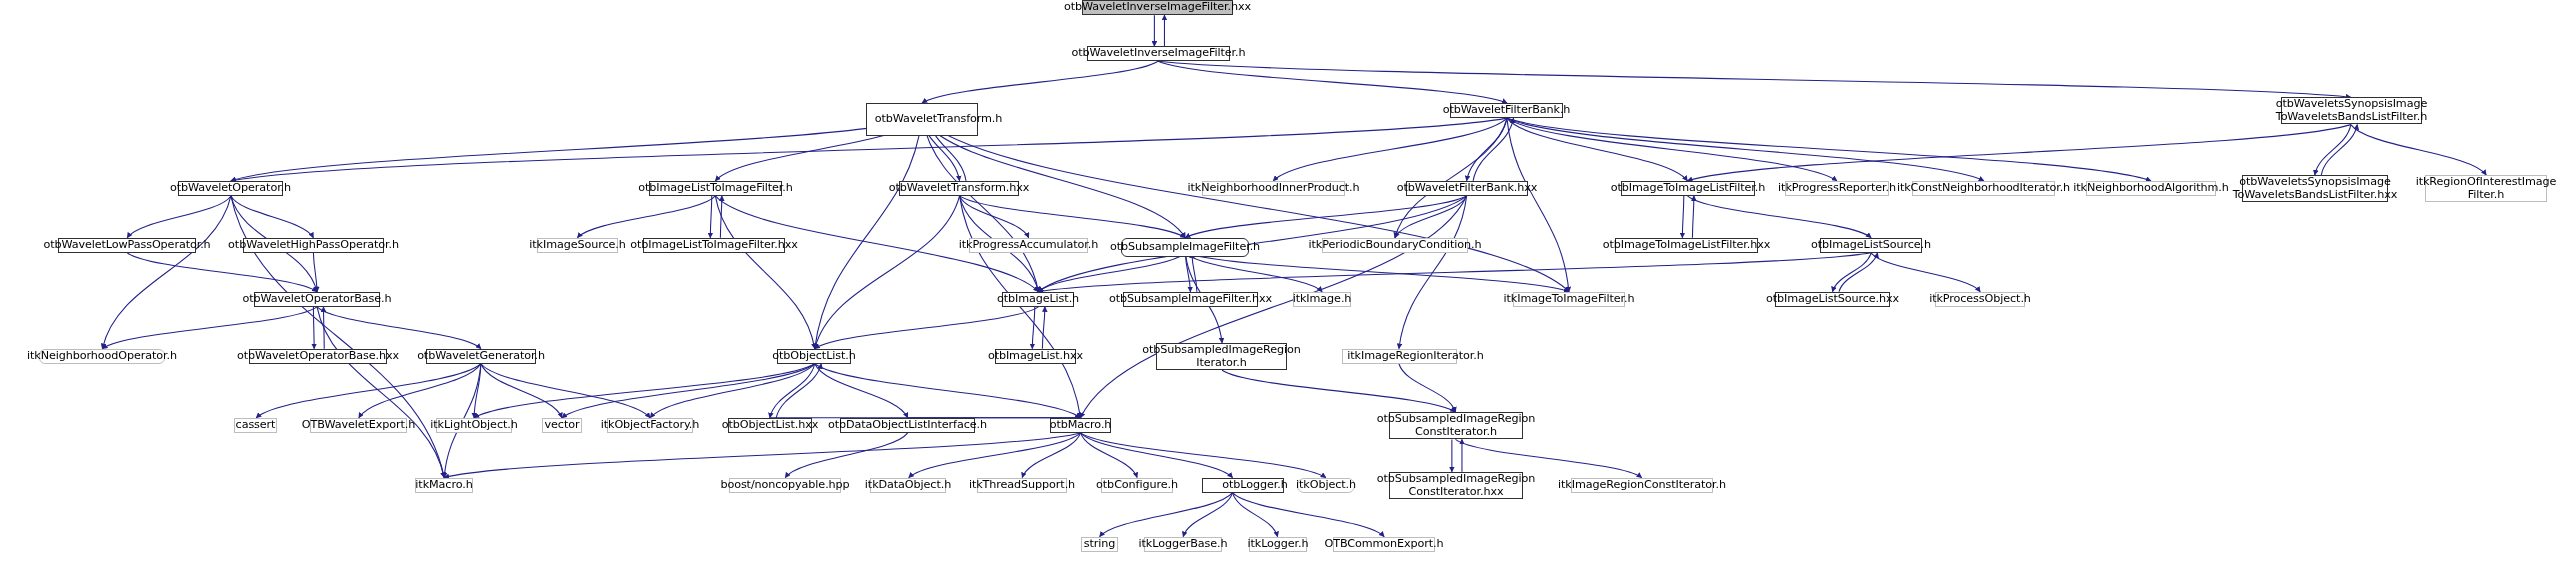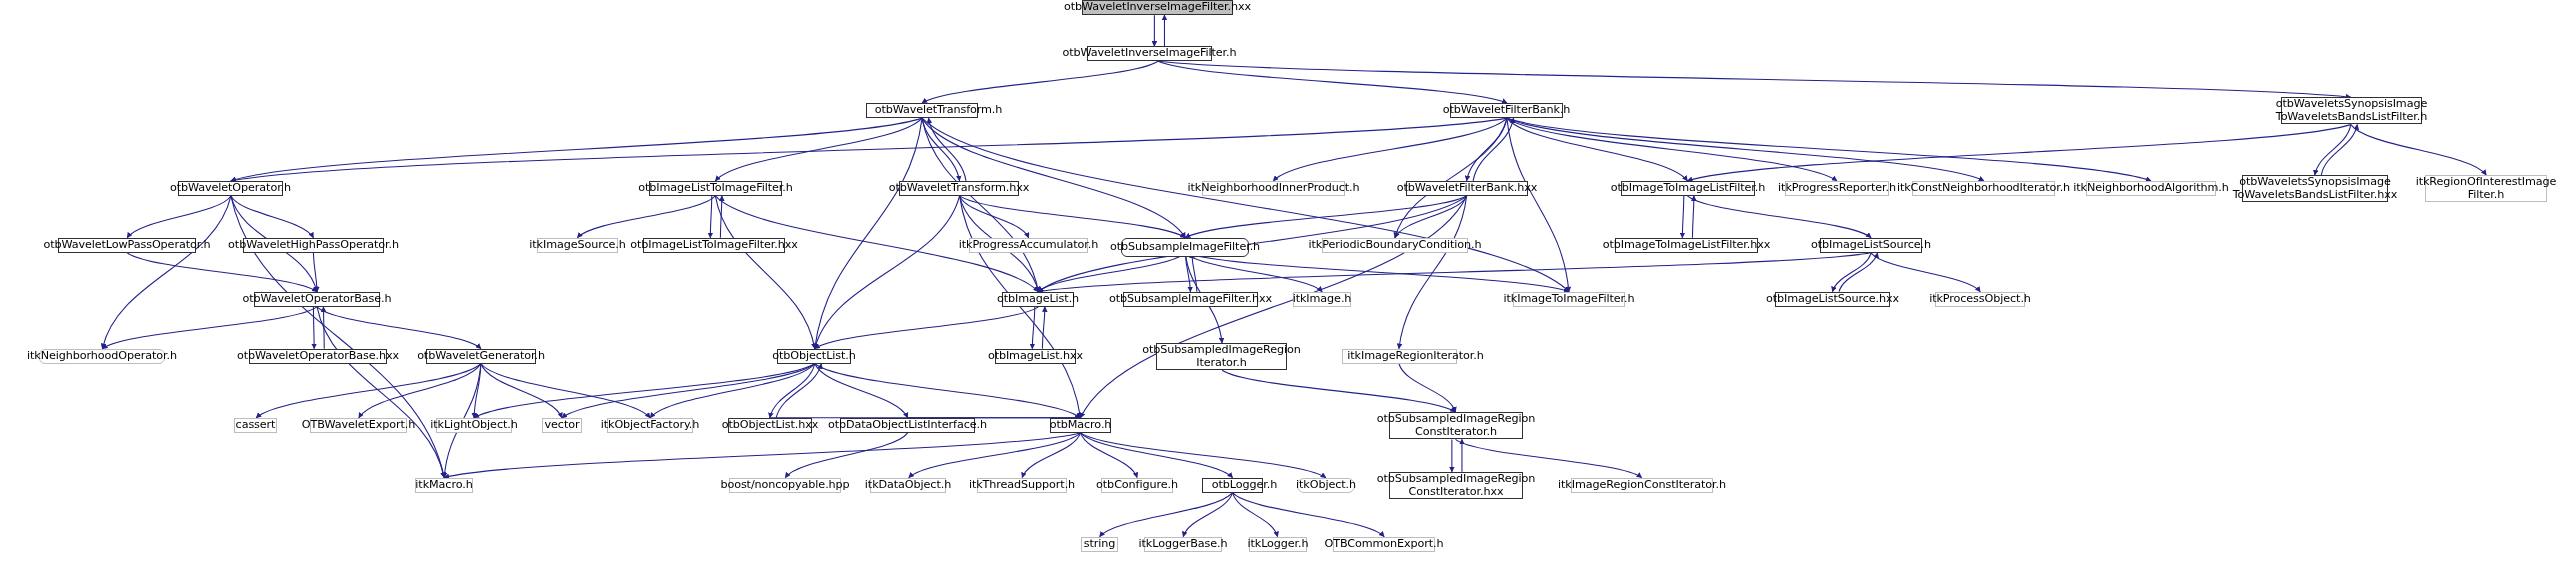--- a/index.html
+++ b/index.html
@@ -132,22 +132,22 @@
         <path d="M 1499.5 601 C 1540.36 628.9, 1799.14 635.1, 1840 663" fill="none" stroke="#22228a" stroke-width="1.5" marker-end="url(#arrow)"></path>
         <path d="M 1499.5 601 C 1393.48 628.9, 722.02 635.1, 616 663" fill="none" stroke="#22228a" stroke-width="1.5" marker-end="url(#arrow)"></path>
         <path d="M 1710.5 684 C 1688.36 711.45, 1548.14 717.55, 1526 745" fill="none" stroke="#22228a" stroke-width="1.5" marker-end="url(#arrow)"></path>
         <path d="M 1710.5 684 C 1702.28 711.45, 1650.22 717.55, 1642 745" fill="none" stroke="#22228a" stroke-width="1.5" marker-end="url(#arrow)"></path>
         <path d="M 1710.5 684 C 1718 711.45, 1765.5 717.55, 1773 745" fill="none" stroke="#22228a" stroke-width="1.5" marker-end="url(#arrow)"></path>
         <path d="M 1710.5 684 C 1735.76 711.45, 1895.74 717.55, 1921 745" fill="none" stroke="#22228a" stroke-width="1.5" marker-end="url(#arrow)"></path>
       </g>
   </svg>
   <div id="node-layer">
       <div class="node root" style="left: 1082px; top: 0px; width: 151px; height: 15px;"><span>otbWaveletInverseImageFilter.hxx</span></div>
-      <div class="node int" style="left: 1087px; top: 46px; width: 125px; height: 15px;"><span>otbWaveletInverseImageFilter.h</span></div>
-      <div class="node int" style="left: 866px; top: 103px; width: 112px; height: 15px; padding-left: 33px;"><span>otbWaveletTransform.h</span></div>
+      <div class="node int" style="left: 1087px; top: 46px; width: 143px; height: 15px;"><span>otbWaveletInverseImageFilter.h</span></div>
+      <div class="node int" style="left: 866px; top: 103px; width: 112px; height: 33px; padding-left: 33px;"><span>otbWaveletTransform.h</span></div>
       <div class="node int" style="left: 1450px; top: 103px; width: 113px; height: 15px;"><span>otbWaveletFilterBank.h</span></div>
       <div class="node int" style="left: 2281px; top: 97px; width: 141px; height: 27px;"><span>otbWaveletsSynopsisImage
 ToWaveletsBandsListFilter.h</span></div>
       <div class="node int" style="left: 178px; top: 181px; width: 105px; height: 15px;"><span>otbWaveletOperator.h</span></div>
       <div class="node int" style="left: 649px; top: 181px; width: 133px; height: 15px;"><span>otbImageListToImageFilter.h</span></div>
       <div class="node int" style="left: 899px; top: 181px; width: 120px; height: 15px;"><span>otbWaveletTransform.hxx</span></div>
       <div class="node ext" style="left: 1202px; top: 181px; width: 143px; height: 15px;"><span>itkNeighborhoodInnerProduct.h</span></div>
       <div class="node int" style="left: 1406px; top: 181px; width: 122px; height: 15px;"><span>otbWaveletFilterBank.hxx</span></div>
       <div class="node int" style="left: 1621px; top: 181px; width: 134px; height: 15px;"><span>otbImageToImageListFilter.h</span></div>
       <div class="node ext" style="left: 1785px; top: 181px; width: 104px; height: 15px;"><span>itkProgressReporter.h</span></div>
@@ -189,21 +189,21 @@
       <div class="node int" style="left: 728px; top: 418px; width: 84px; height: 15px;"><span>otbObjectList.hxx</span></div>
       <div class="node int" style="left: 840px; top: 418px; width: 135px; height: 15px;"><span>otbDataObjectListInterface.h</span></div>
       <div class="node int" style="left: 1050px; top: 418px; width: 61px; height: 15px;"><span>otbMacro.h</span></div>
       <div class="node int" style="left: 1389px; top: 412px; width: 134px; height: 27px;"><span>otbSubsampledImageRegion
 ConstIterator.h</span></div>
       <div class="node ext" style="left: 415px; top: 478px; width: 58px; height: 15px;"><span>itkMacro.h</span></div>
       <div class="node ext" style="left: 729px; top: 478px; width: 112px; height: 15px;"><span>boost/noncopyable.hpp</span></div>
       <div class="node ext" style="left: 870px; top: 478px; width: 76px; height: 15px;"><span>itkDataObject.h</span></div>
       <div class="node ext" style="left: 977px; top: 478px; width: 90px; height: 15px;"><span>itkThreadSupport.h</span></div>
       <div class="node ext" style="left: 1101px; top: 478px; width: 72px; height: 15px;"><span>otbConfigure.h</span></div>
-      <div class="node int" style="left: 1202px; top: 478px; width: 61px; height: 15px; padding-left: 24px;"><span>otbLogger.h</span></div>
+      <div class="node int" style="left: 1202px; top: 478px; width: 82px; height: 15px; padding-left: 24px;"><span>otbLogger.h</span></div>
       <div class="node ext" style="left: 1297px; top: 478px; width: 58px; height: 15px; border-radius: 7px;"><span>itkObject.h</span></div>
       <div class="node int" style="left: 1389px; top: 472px; width: 134px; height: 27px;"><span>otbSubsampledImageRegion
 ConstIterator.hxx</span></div>
       <div class="node ext" style="left: 1571px; top: 478px; width: 142px; height: 15px;"><span>itkImageRegionConstIterator.h</span></div>
       <div class="node ext" style="left: 1081px; top: 537px; width: 37px; height: 15px;"><span>string</span></div>
       <div class="node ext" style="left: 1144px; top: 537px; width: 78px; height: 15px;"><span>itkLoggerBase.h</span></div>
       <div class="node ext" style="left: 1249px; top: 537px; width: 58px; height: 15px;"><span>itkLogger.h</span></div>
       <div class="node ext" style="left: 1333px; top: 537px; width: 102px; height: 15px;"><span>OTBCommonExport.h</span></div>
     </div>
 </div>

